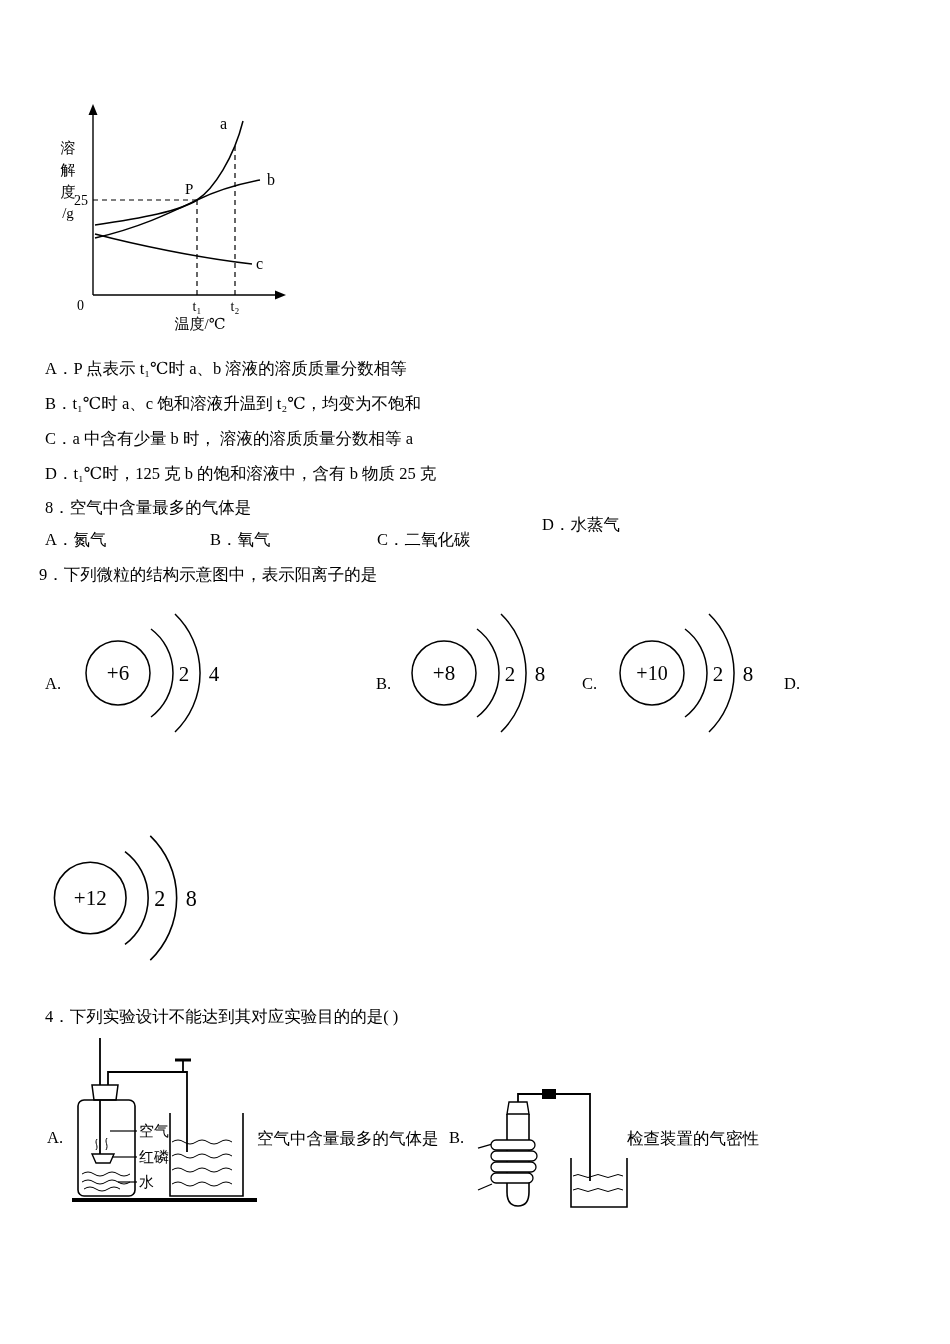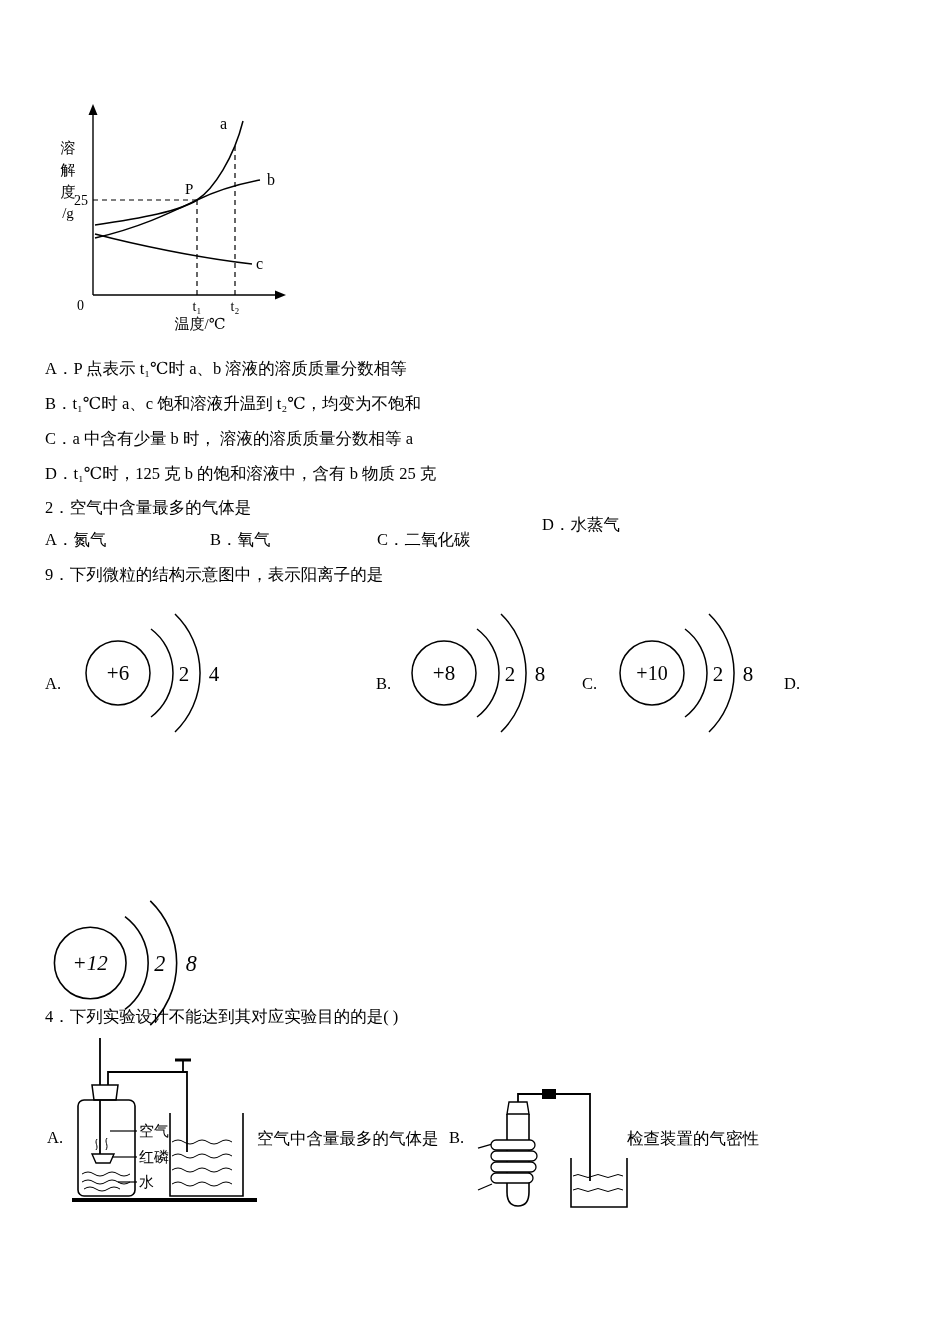--- a/index.html
+++ b/index.html
@@ -57,27 +57,27 @@
       <text x="20" y="123" font-size="15" text-anchor="middle">/g</text>
     </g>
   </svg>
 </div>
 
 <div class="abs txt" style="left:45px; top:358px;">A．P 点表示 t₁℃时 a、b 溶液的溶质质量分数相等</div>
 <div class="abs txt" style="left:45px; top:393px;">B．t₁℃时 a、c 饱和溶液升温到 t₂℃，均变为不饱和</div>
 <div class="abs txt" style="left:45px; top:428px;">C．a 中含有少量 b 时， 溶液的溶质质量分数相等 a</div>
 <div class="abs txt" style="left:45px; top:463px;">D．t₁℃时，125 克 b 的饱和溶液中，含有 b 物质 25 克</div>
 
-<div class="abs txt" style="left:45px; top:497px;">2．空气中含量最多的气体是</div>
+<div class="abs txt" style="left:45px; top:497px;">8．空气中含量最多的气体是</div>
 <div class="abs txt" style="left:45px;  top:529px;">A．氮气</div>
 <div class="abs txt" style="left:210px; top:529px;">B．氧气</div>
 <div class="abs txt" style="left:377px; top:529px;text-align:center;">C．二氧化碳</div>
 <div class="abs txt" style="left:542px; top:514px;">D．水蒸气</div>
 
-<div class="abs txt" style="left:45px; top:564px;text-align:right;">9．下列微粒的结构示意图中，表示阳离子的是</div>
+<div class="abs txt" style="left:39px; top:564px;text-align:right;">9．下列微粒的结构示意图中，表示阳离子的是</div>
 
 <div class="abs lbl" style="left:45px;  top:674px;">A.</div>
 <div class="abs lbl" style="left:376px; top:674px;">B.</div>
 <div class="abs lbl" style="left:582px; top:674px;">C.</div>
 <div class="abs lbl" style="left:784px; top:674px;">D.</div>
 
 <div class="abs" style="left:78px; top:598px;">
   <svg width="165" height="150" viewBox="0 0 165 150">
     <circle cx="40" cy="75" r="32" fill="none" stroke="#000" stroke-width="1.5"></circle>
     <text x="40" y="82" text-anchor="middle" font-size="21">+6</text>
@@ -103,21 +103,21 @@
   <svg width="165" height="150" viewBox="0 0 165 150">
     <circle cx="40" cy="75" r="32" fill="none" stroke="#000" stroke-width="1.5"></circle>
     <text x="40" y="82" text-anchor="middle" font-size="20">+10</text>
     <path d="M73,31 A55,55 0 0 1 73,119" fill="none" stroke="#000" stroke-width="1.5"></path>
     <path d="M97,16 A82,82 0 0 1 97,134" fill="none" stroke="#000" stroke-width="1.5"></path>
     <text x="106" y="83" text-anchor="middle" font-size="21">2</text>
     <text x="136" y="83" text-anchor="middle" font-size="21">8</text>
   </svg>
 </div>
 
-<div class="abs" style="left:46px; top:884px;font-style:italic;">
+<div class="abs" style="left:46px; top:819px;">
   <svg width="178" height="158" viewBox="0 0 165 150">
     <circle cx="40" cy="75" r="34" fill="none" stroke="#000" stroke-width="1.5"></circle>
     <text x="40" y="82" text-anchor="middle" font-size="20">+12</text>
     <path d="M73,31 A55,55 0 0 1 73,119" fill="none" stroke="#000" stroke-width="1.5"></path>
     <path d="M97,16 A82,82 0 0 1 97,134" fill="none" stroke="#000" stroke-width="1.5"></path>
     <text x="106" y="83" text-anchor="middle" font-size="21">2</text>
     <text x="136" y="83" text-anchor="middle" font-size="21">8</text>
   </svg>
 </div>
 

